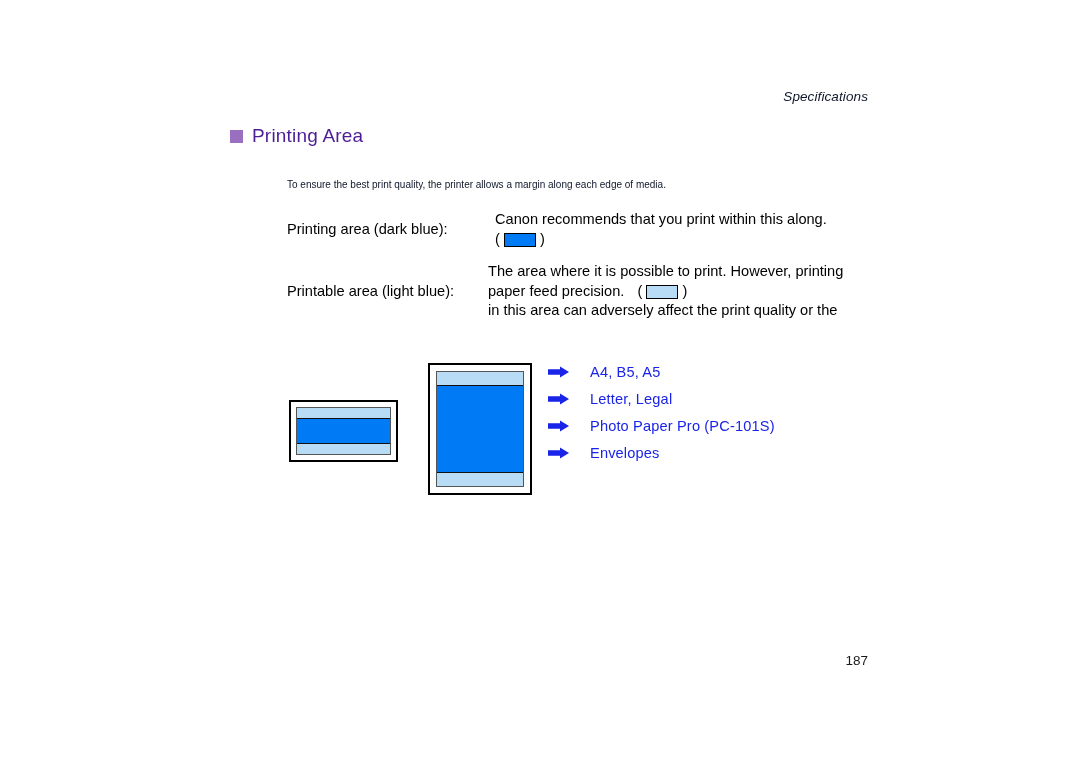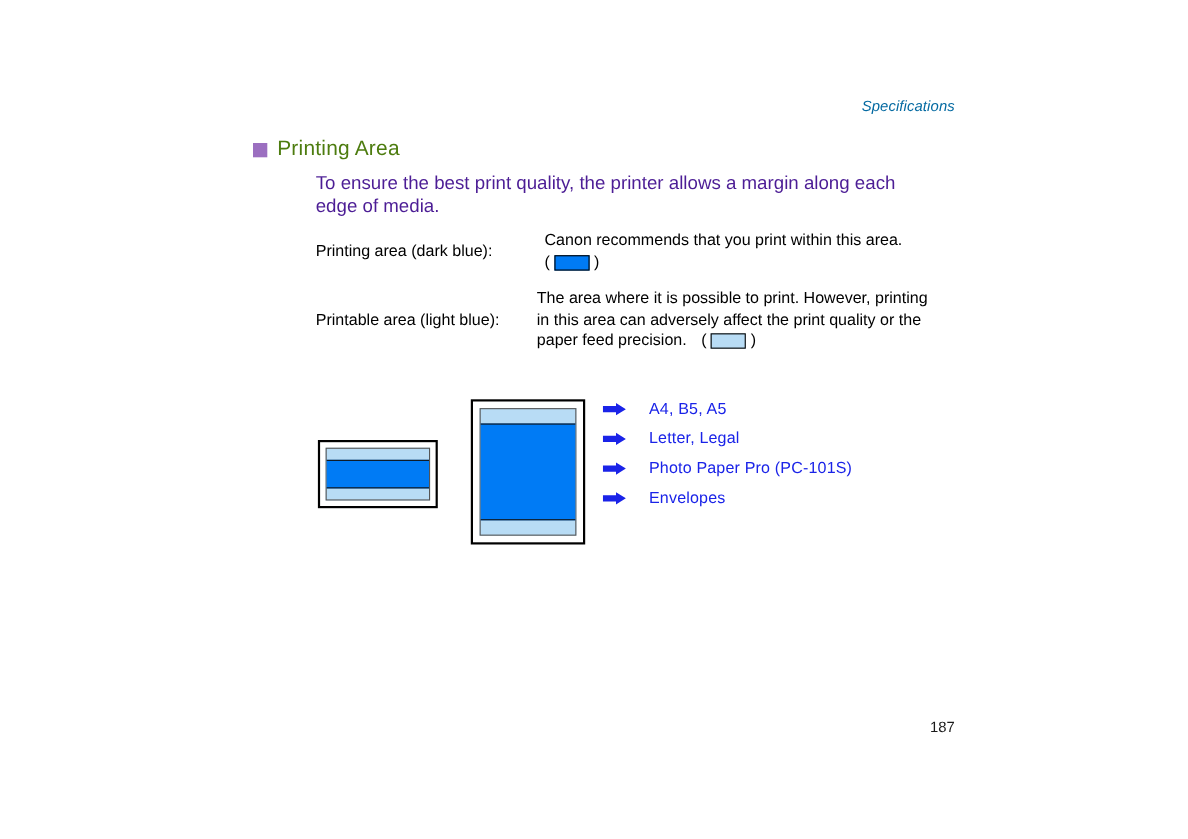--- a/index.html
+++ b/index.html
@@ -16,21 +16,21 @@
     overflow: hidden;
   }
 
   
   .running-header {
     position: absolute;
     top: 89px;
     right: 212px;
     font-size: 13.5px;
     font-style: italic;
-    color: #0369a1;
+    color: #0f172a;
     letter-spacing: 0.1px;
     white-space: nowrap;
   }
 
   
   .section-title {
     position: absolute;
     top: 125px;
     left: 230px;
     display: flex;
@@ -38,34 +38,34 @@
     gap: 9px;
   }
   .section-bullet {
     width: 13px;
     height: 13px;
     background: #9B6FC0;
     flex: none;
   }
   .section-title-text {
     font-size: 19px;
-    color: #4d7c0f;
+    color: #4c1d95;
     letter-spacing: 0.2px;
     white-space: nowrap;
   }
 
   
   .intro {
     position: absolute;
-    top: 157px;
+    top: 175px;
     left: 287px;
     width: 560px;
-    font-size: 17px;
+    font-size: 10px;
     line-height: 20.5px;
-    color: #4c1d95;
+    color: #0f172a;
   }
 
   .def-block {
     position: absolute;
     left: 287px;
     font-size: 14.6px;
     line-height: 19.5px;
     color: #000;
   }
   .def-printing { top: 210px; }
@@ -209,43 +209,43 @@
   <span class="section-bullet"></span>
   <span class="section-title-text">Printing Area</span>
 </div>
 
 <div class="intro">To ensure the best print quality, the printer allows a margin along each edge of media.</div>
 
 <div class="def-block def-printing">
   <div class="def-row">
     <span class="def-label def-label-printing">Printing area (dark blue):</span>
     <span class="def-body">
-      <span class="line">Canon recommends that you print within this area.</span>
+      <span class="line">Canon recommends that you print within this along.</span>
       <span class="line swatch-wrap">
         <span class="paren">(</span>
         <span class="swatch swatch-dark"></span>
         <span class="paren">)</span>
       </span>
     </span>
   </div>
 </div>
 
 <div class="def-block def-printable">
   <div class="def-row">
     <span class="def-label def-label-printable">Printable area (light blue):</span>
     <span class="def-body">
       <span class="line">The area where it is possible to print.  However, printing</span>
-      <span class="line">in this area can adversely affect the print quality or the</span>
       <span class="line swatch-wrap">
         <span>paper feed precision.</span>
         <span style="display:inline-block;width:5px"></span>
         <span class="paren">(</span>
         <span class="swatch swatch-light"></span>
         <span class="paren">)</span>
       </span>
+      <span class="line">in this area can adversely affect the print quality or the</span>
     </span>
   </div>
 </div>
 
 <div class="diagram-landscape">
   <div class="inner">
     <div class="band-dark"></div>
   </div>
 </div>
 

